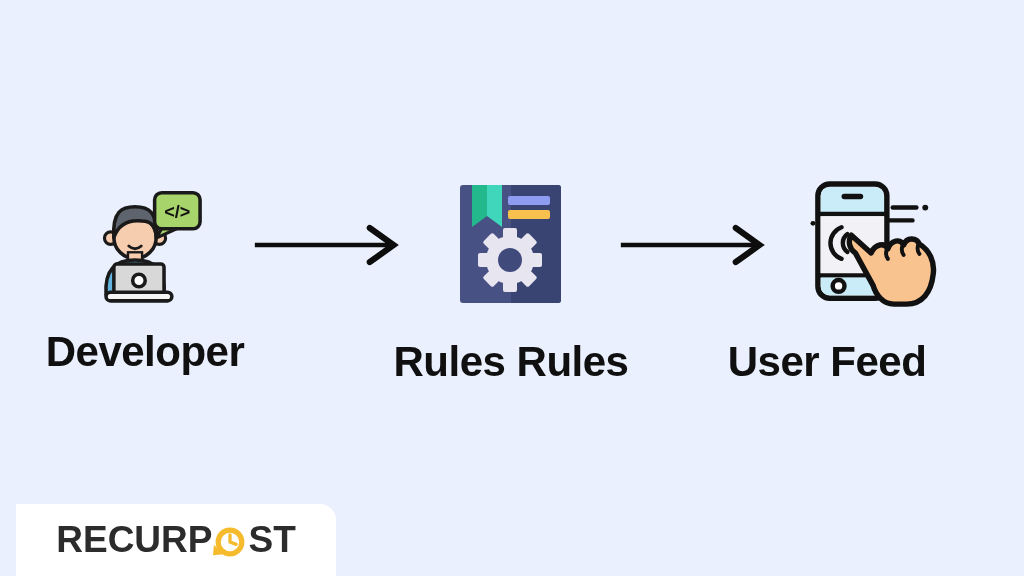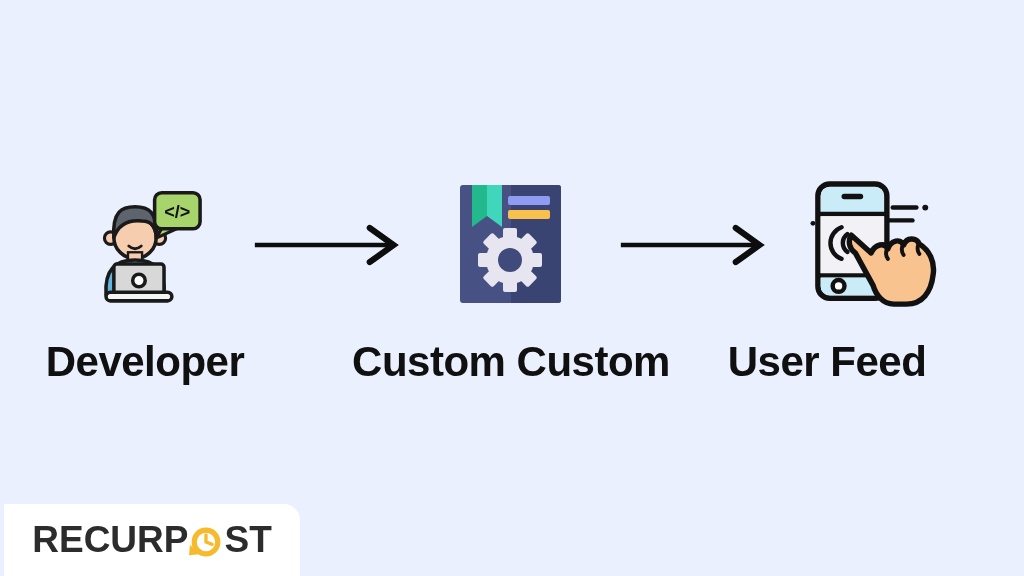--- a/index.html
+++ b/index.html
@@ -9,21 +9,21 @@
     font-family:"Liberation Sans",sans-serif;
   }
   .icon{position:absolute;}
   .step-label{
     position:absolute;transform:translateX(-50%);
     font-weight:700;font-size:42px;letter-spacing:-0.5px;
     color:#101010;white-space:nowrap;line-height:42px;
   }
   .arrow{position:absolute;}
   .logo-card{
-    position:absolute;left:4px;top:504px;width:296px;height:72px;
+    position:absolute;left:16px;top:504px;width:320px;height:72px;
     background:#ffffff;border-radius:0 16px 0 0;
     display:flex;align-items:center;justify-content:center;gap:1px;
   }
   .logo-text{
     font-weight:700;font-size:37px;color:#2c2c2c;letter-spacing:0;
   }
   .logo-clock{transform:translateY(2px);}
 </style>
 </head>
 <body>
@@ -111,22 +111,22 @@
     <path d="M40,55 a11,11 0 0 0 0,18" fill="none" stroke="#111" stroke-width="4.5" stroke-linecap="round"></path>
 
     <path d="M44,56 L64,74 C68,65 78,63 81,70 C84,61 94,59 97,66 C100,58 110,58 113,65
              C123,71 129,83 127,96 C125,114 116,126 100,126 L87,126 C76,126 69,117 66,107
              L48,74 C42,70 40,62 44,56 Z" fill="#f9c38f" stroke="#111" stroke-width="5.5" stroke-linejoin="round"></path>
     <path d="M80,70 q-2,6 1,10" fill="none" stroke="#111" stroke-width="4" stroke-linecap="round"></path>
     <path d="M96,66 q-2,6 1,10" fill="none" stroke="#111" stroke-width="4" stroke-linecap="round"></path>
     <path d="M112,65 q-2,6 1,10" fill="none" stroke="#111" stroke-width="4" stroke-linecap="round"></path>
   </svg>
 
-  <div class="step-label" style="left:145px;top:341px">Developer</div>
-  <div class="step-label" style="left:511px;top:341px">Custom Custom</div>
+  <div class="step-label" style="left:145px;top:331px">Developer</div>
+  <div class="step-label" style="left:511px;top:341px">Rules Rules</div>
   <div class="step-label" style="left:827px;top:341px">User Feed</div>
 
   <div class="logo-card">
     <span class="logo-text">RECURP</span>
     <svg class="logo-clock" width="34" height="34" viewBox="0 0 36 36">
       <path d="M1,21 L11,31 L0,32 Z" fill="#f6ba2d"></path>
       <circle cx="18" cy="18" r="12.5" fill="#ffffff" stroke="#f6ba2d" stroke-width="5.5"></circle>
       <path d="M18,18 V10.5 M18,18 L24.5,20.5" fill="none" stroke="#f6ba2d" stroke-width="3.5" stroke-linecap="round"></path>
     </svg>
     <span class="logo-text">ST</span>

